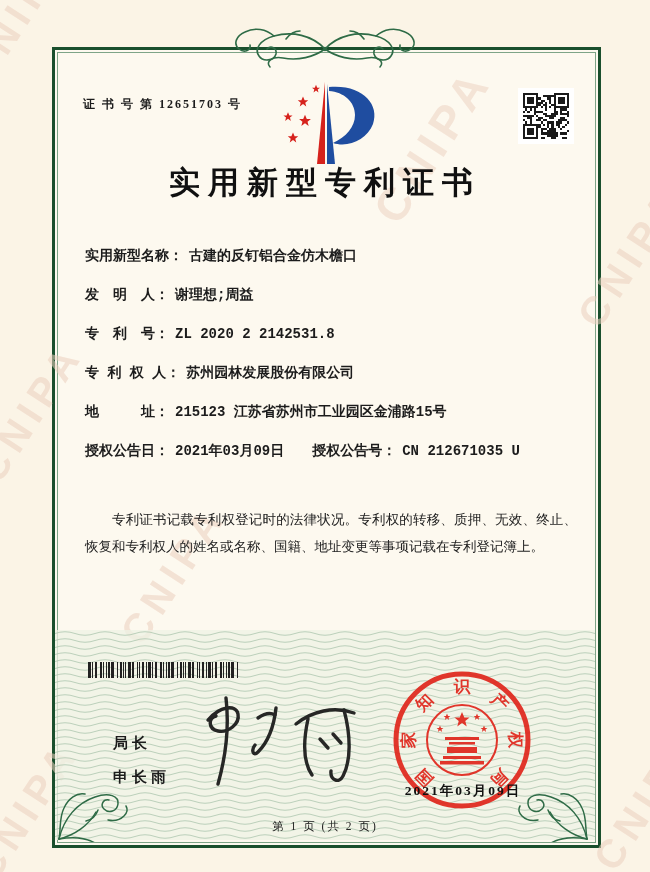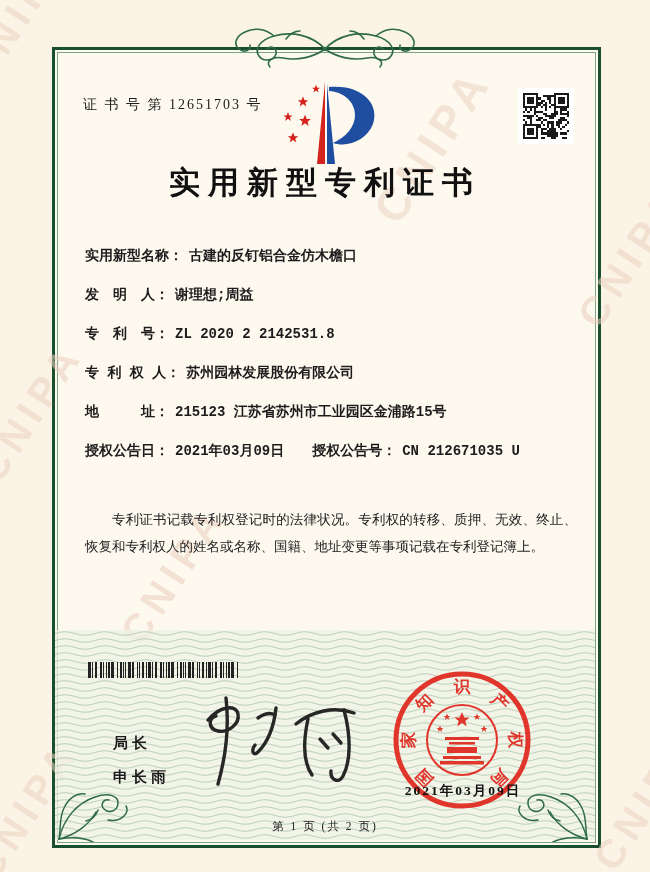--- a/index.html
+++ b/index.html
@@ -7,21 +7,21 @@
         font-family:"Liberation Serif","DejaVu Serif",serif;color:#1c1c1c;}
   .wm{position:absolute;font-family:"Liberation Sans","DejaVu Sans",sans-serif;
       font-weight:bold;font-size:40px;letter-spacing:7px;color:#ecd0bf;opacity:.55;
       transform:rotate(-57deg);z-index:1;user-select:none;}
   .wm.big{font-size:46px;opacity:.5;}
   .frame{position:absolute;left:52px;top:47px;width:543px;height:795px;
          border:3px solid #1a4f2d;background:#fdf9ef;z-index:0;}
   .frame::before{content:"";position:absolute;left:2px;top:2px;right:2px;bottom:2px;
          border:1px solid #7ea487;}
   .content{position:absolute;inset:0;z-index:2;}
-  .certno{position:absolute;left:83px;top:96px;font-size:14px;font-weight:normal;letter-spacing:2px;}
+  .certno{position:absolute;left:83px;top:96px;font-size:12px;font-weight:bold;letter-spacing:2px;}
   .logo{position:absolute;left:272px;top:80px;}
   .qr{position:absolute;left:518px;top:88px;width:56px;height:56px;background:#fff;padding:0;}
   .qr svg{display:block;margin:5px;}
   .title{position:absolute;left:0;top:162px;width:100%;text-align:center;
          font-size:31px;font-weight:bold;letter-spacing:8px;color:#101010;}
   .fields{position:absolute;left:85px;top:246px;width:500px;display:flex;flex-direction:column;gap:18px;
           font-size:14px;font-weight:bold;line-height:21px;font-family:Liberation Mono, monospace;}
   .row{white-space:nowrap;}
   .flabel{display:inline-block;}
   .fval{margin-left:6px;}

